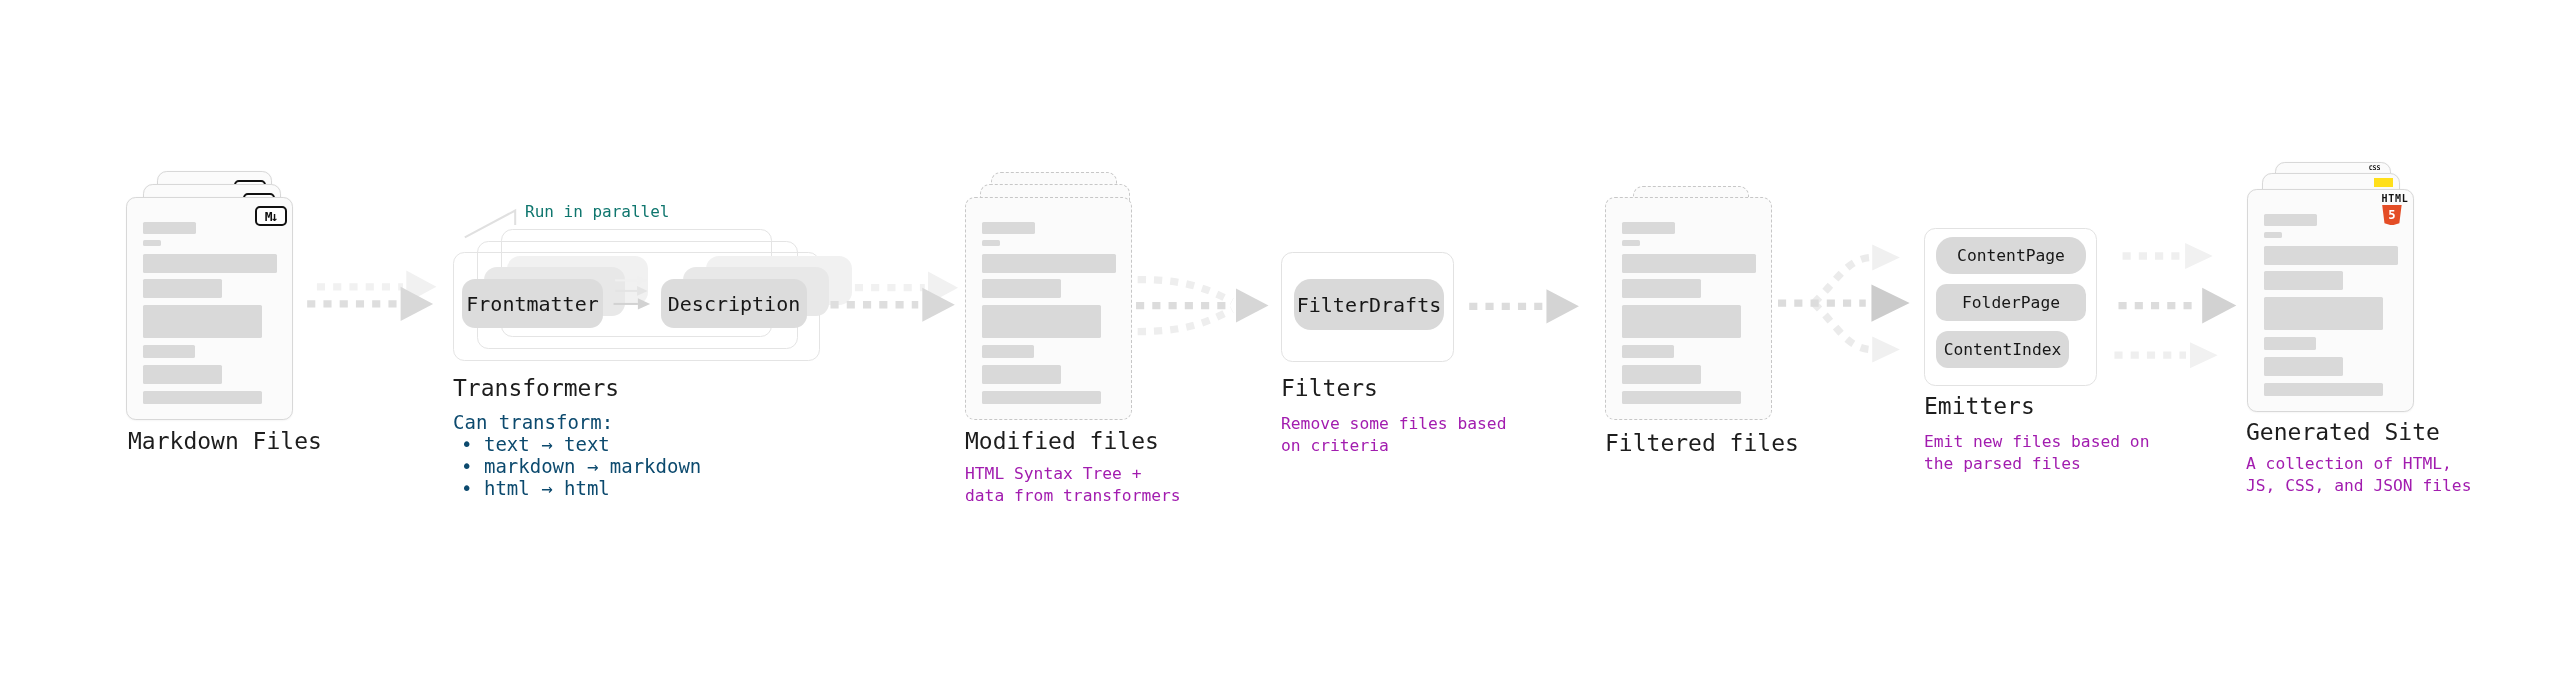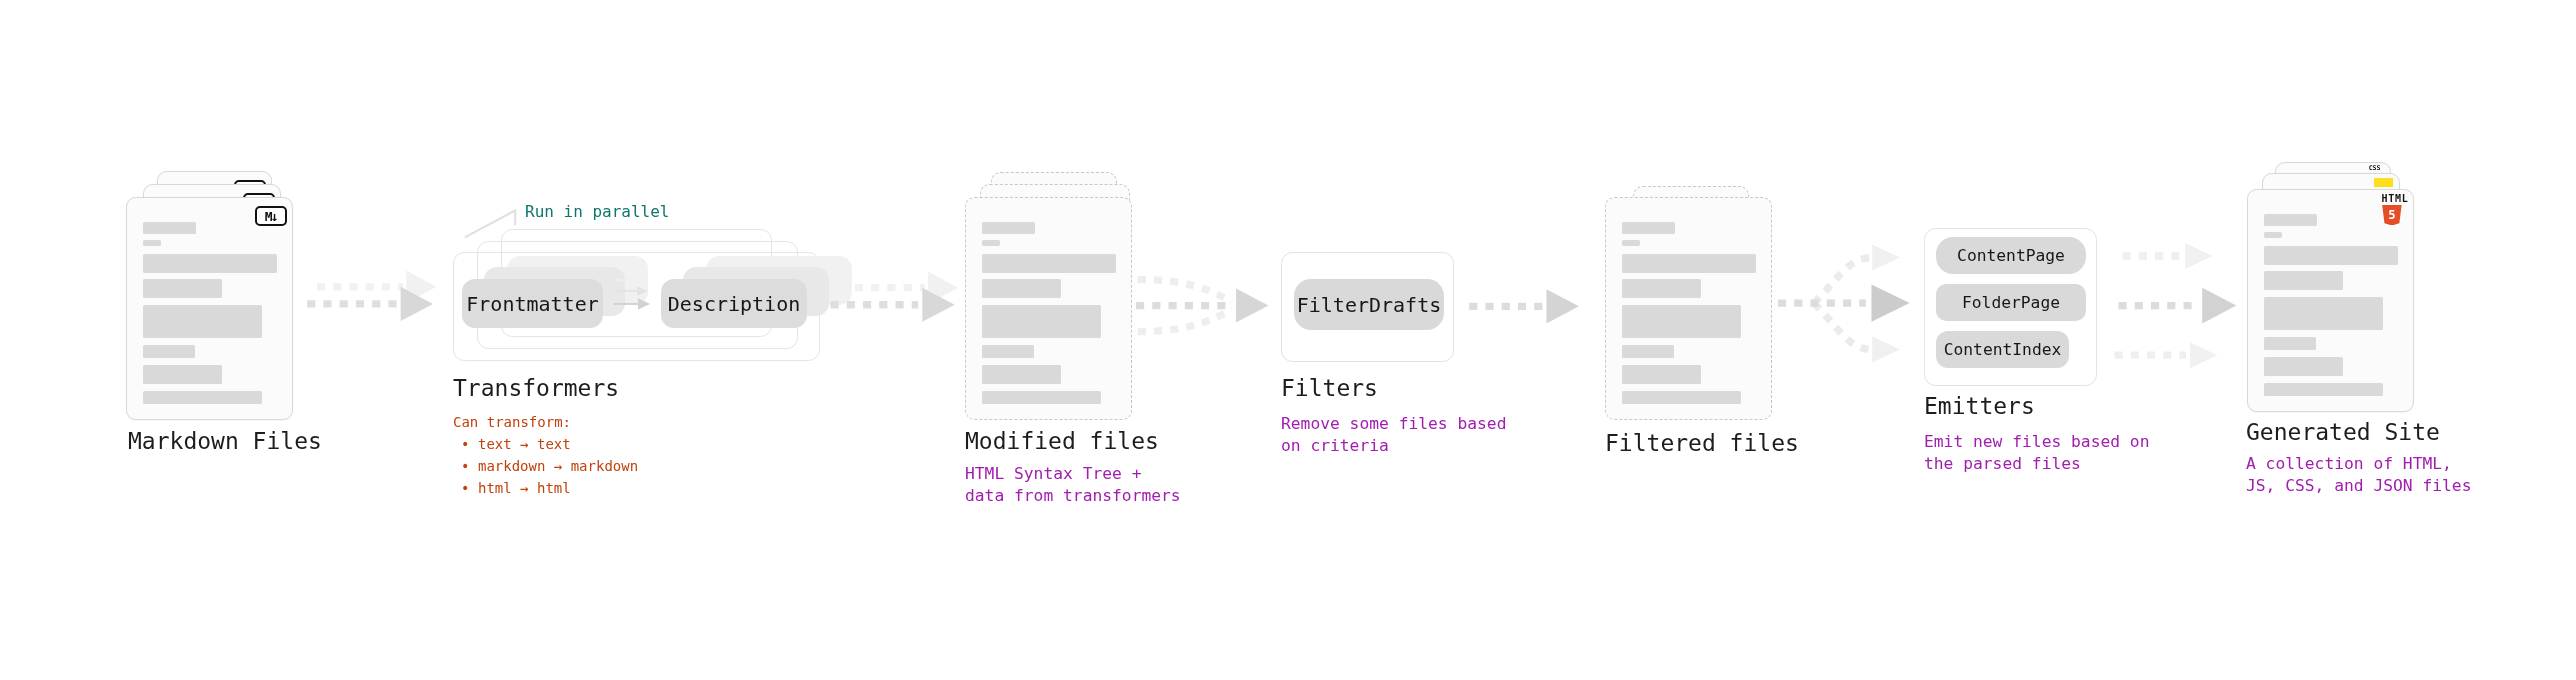--- a/index.html
+++ b/index.html
@@ -40,21 +40,21 @@
     position:absolute;background:#dcdcdc;border-radius:13px;
     display:flex;align-items:center;justify-content:center;
     font-size:20px;color:#171717;
   }
   .pill.faded1{background:#e8e8e8;}
   .pill.faded2{background:#f1f1f1;}
   .pill.solid{background:#d9d9d9;}
   
   .stage-label{position:absolute;font-size:23px;color:#1d1d1d;white-space:nowrap;}
   .stage-desc{position:absolute;font-size:16.3px;line-height:22px;color:#a21caf;white-space:pre-line;}
-  .body-line{font-size:14px;line-height:22px;color:#c2410c;white-space:nowrap;}
+  .body-line{font-size:19px;line-height:22px;color:#0c4a6e;white-space:nowrap;}
   .annotation{position:absolute;font-size:16px;color:#0f766e;white-space:nowrap;}
   .arrow-layer{position:absolute;left:0;top:0;pointer-events:none;z-index:10;}
 </style>
 </head>
 <body>
 
 <div class="canvas">
 
   <div>
     <div class="file-card" style="left:157px;top:171px;width:113px;height:98px;">

